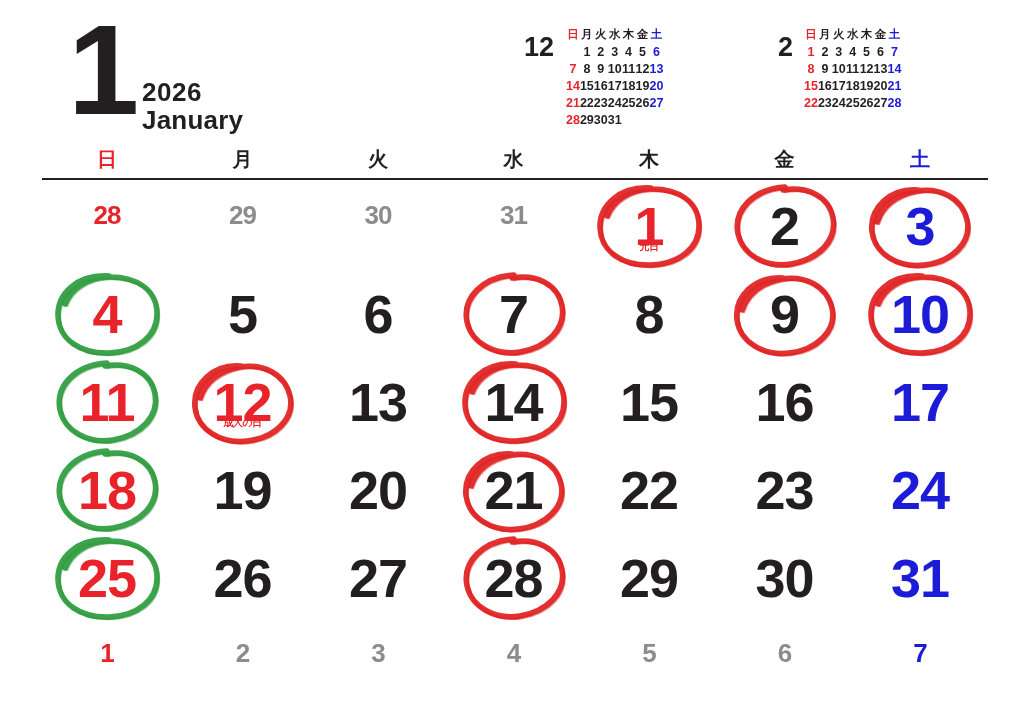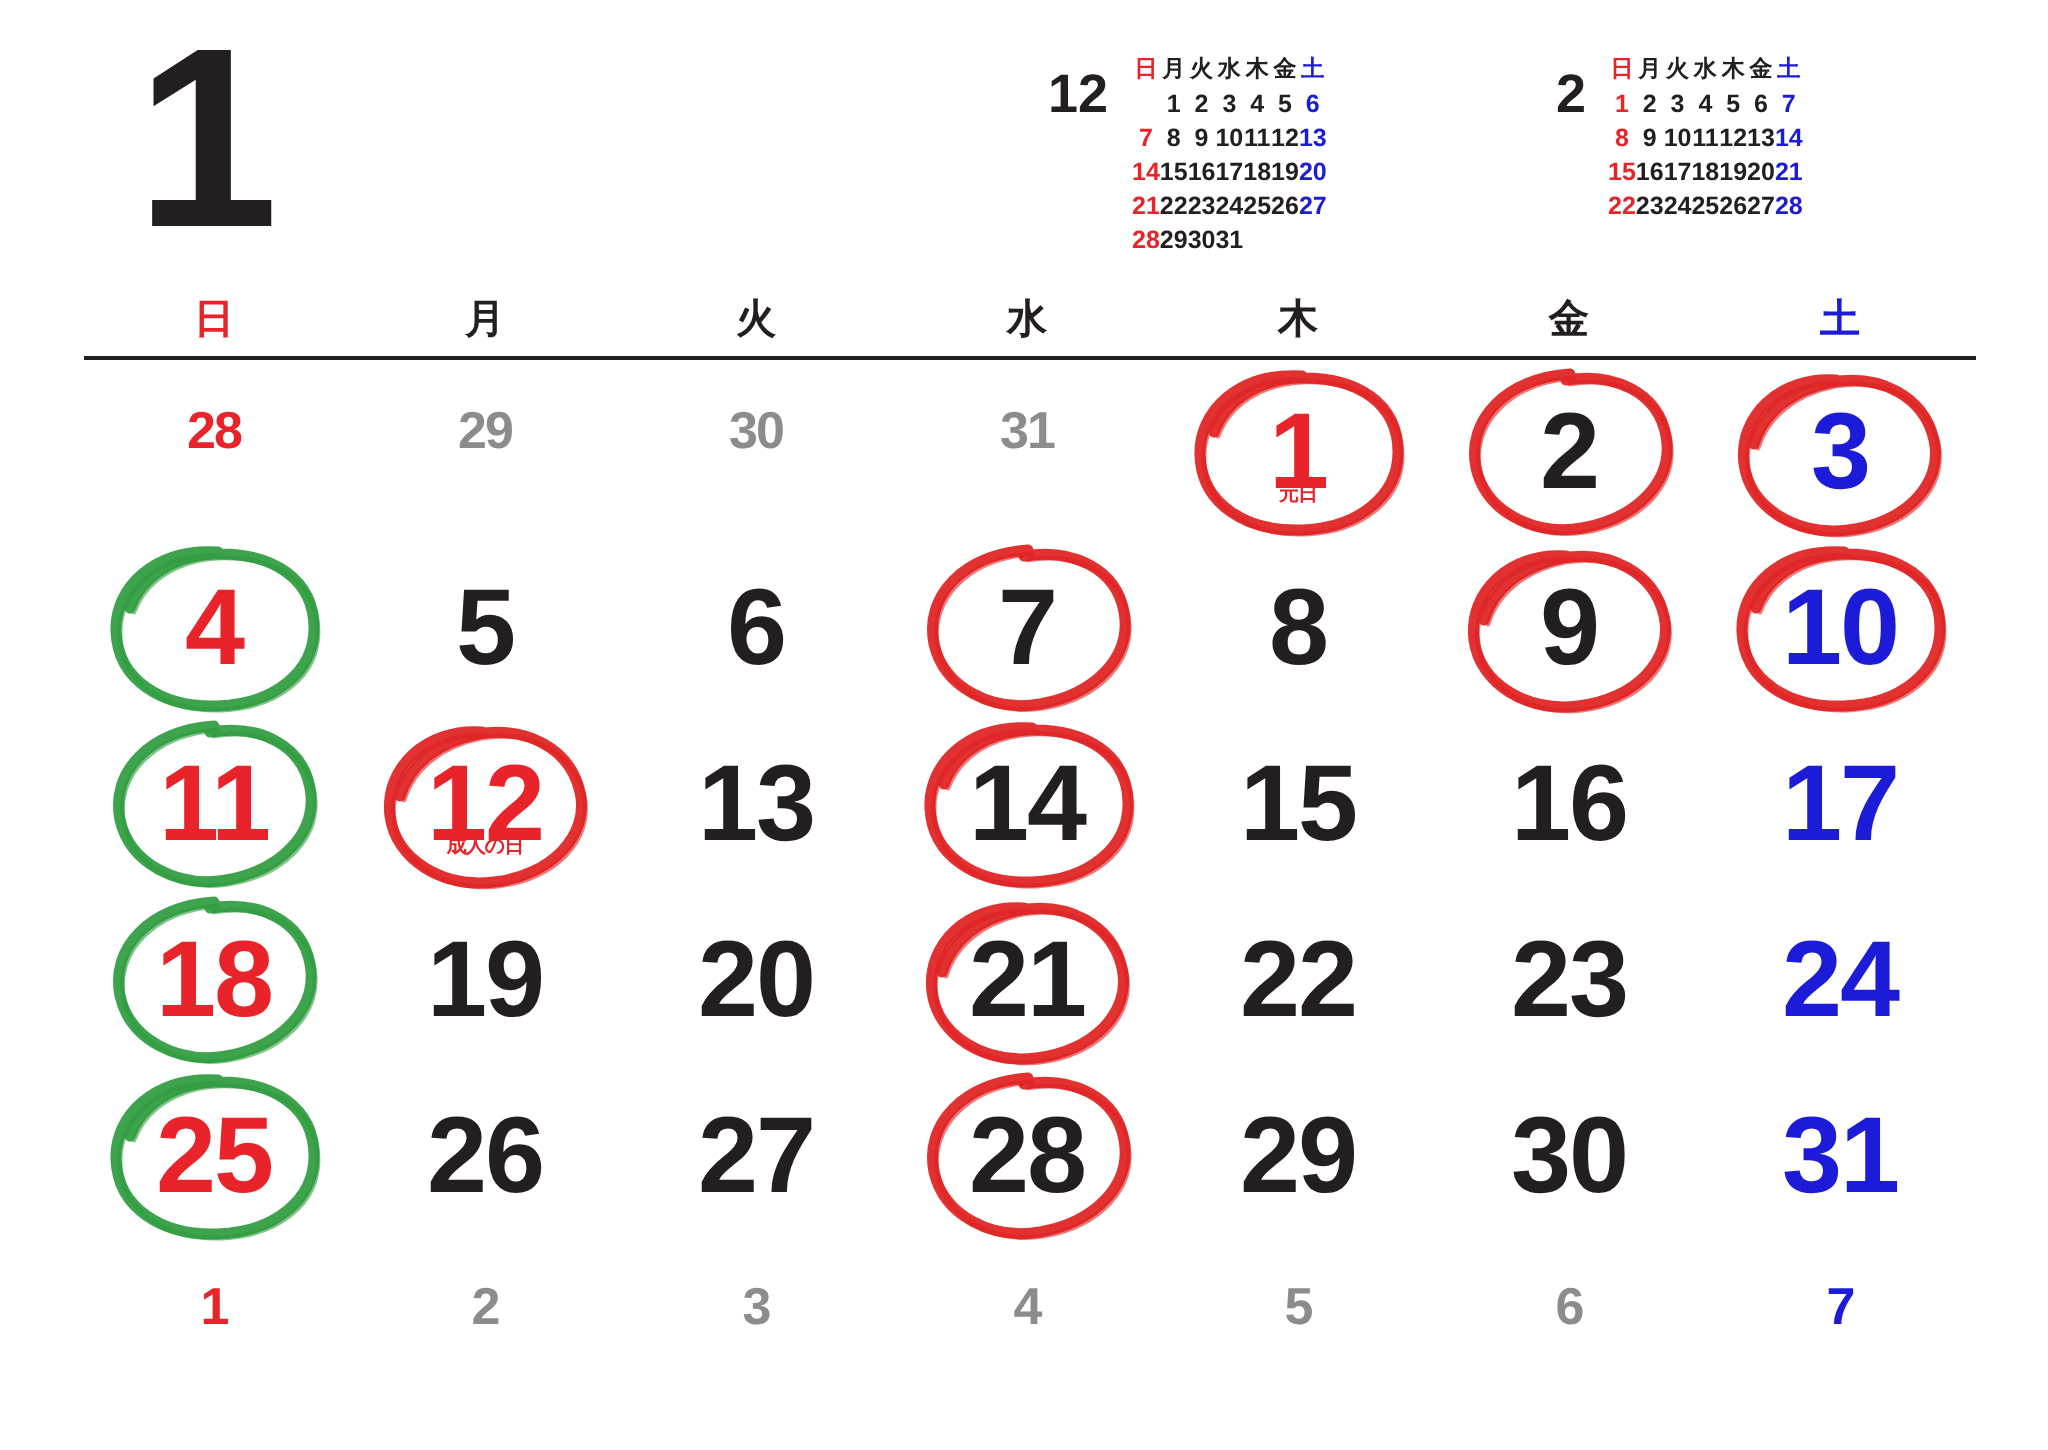--- a/index.html
+++ b/index.html
@@ -182,20 +182,24 @@
   }
   .mark svg { display: block; }
 </style>
 </head>
 <body>
 
 <div class="page">
 
   <div class="header">
     <div class="big-month">1</div>
+    <div class="year-block">
+      <div class="year">2026</div>
+      <div class="month-en">January</div>
+    </div>
 
     <div class="mini mini-12">
       <div class="mini-label">12</div>
       <table class="mini-grid" id="mini-grid-0">
           <thead>
             <tr>
               <th class="m-sun">日</th>
               <th class="m-nor">月</th>
               <th class="m-nor">火</th>
               <th class="m-nor">水</th>

